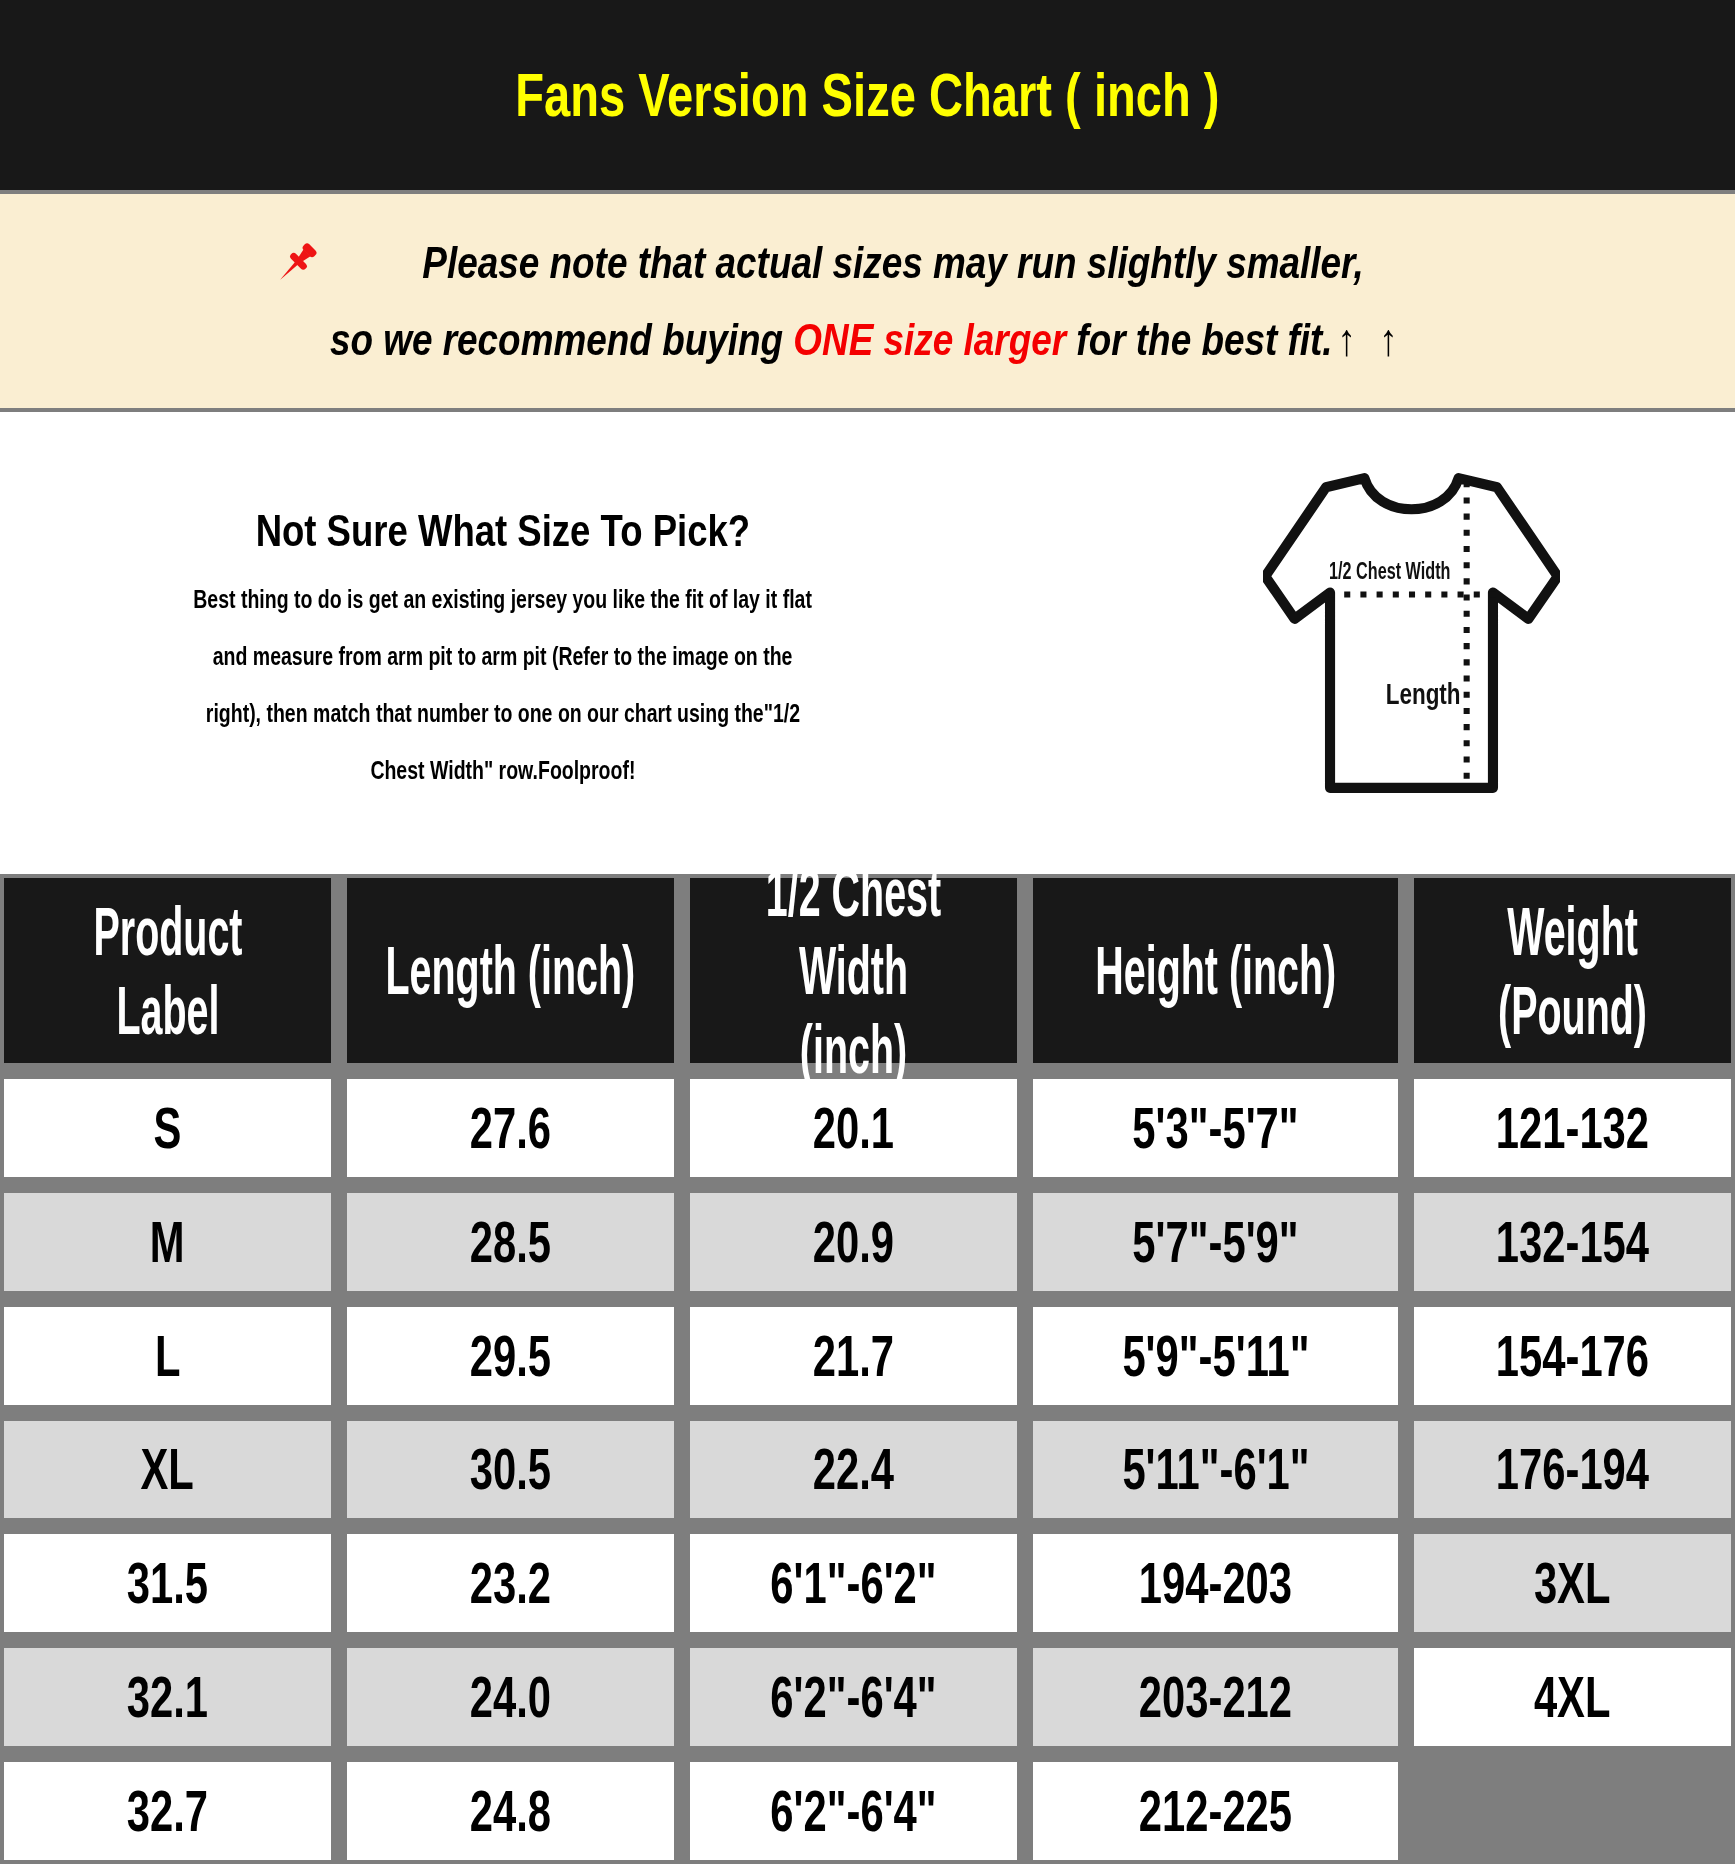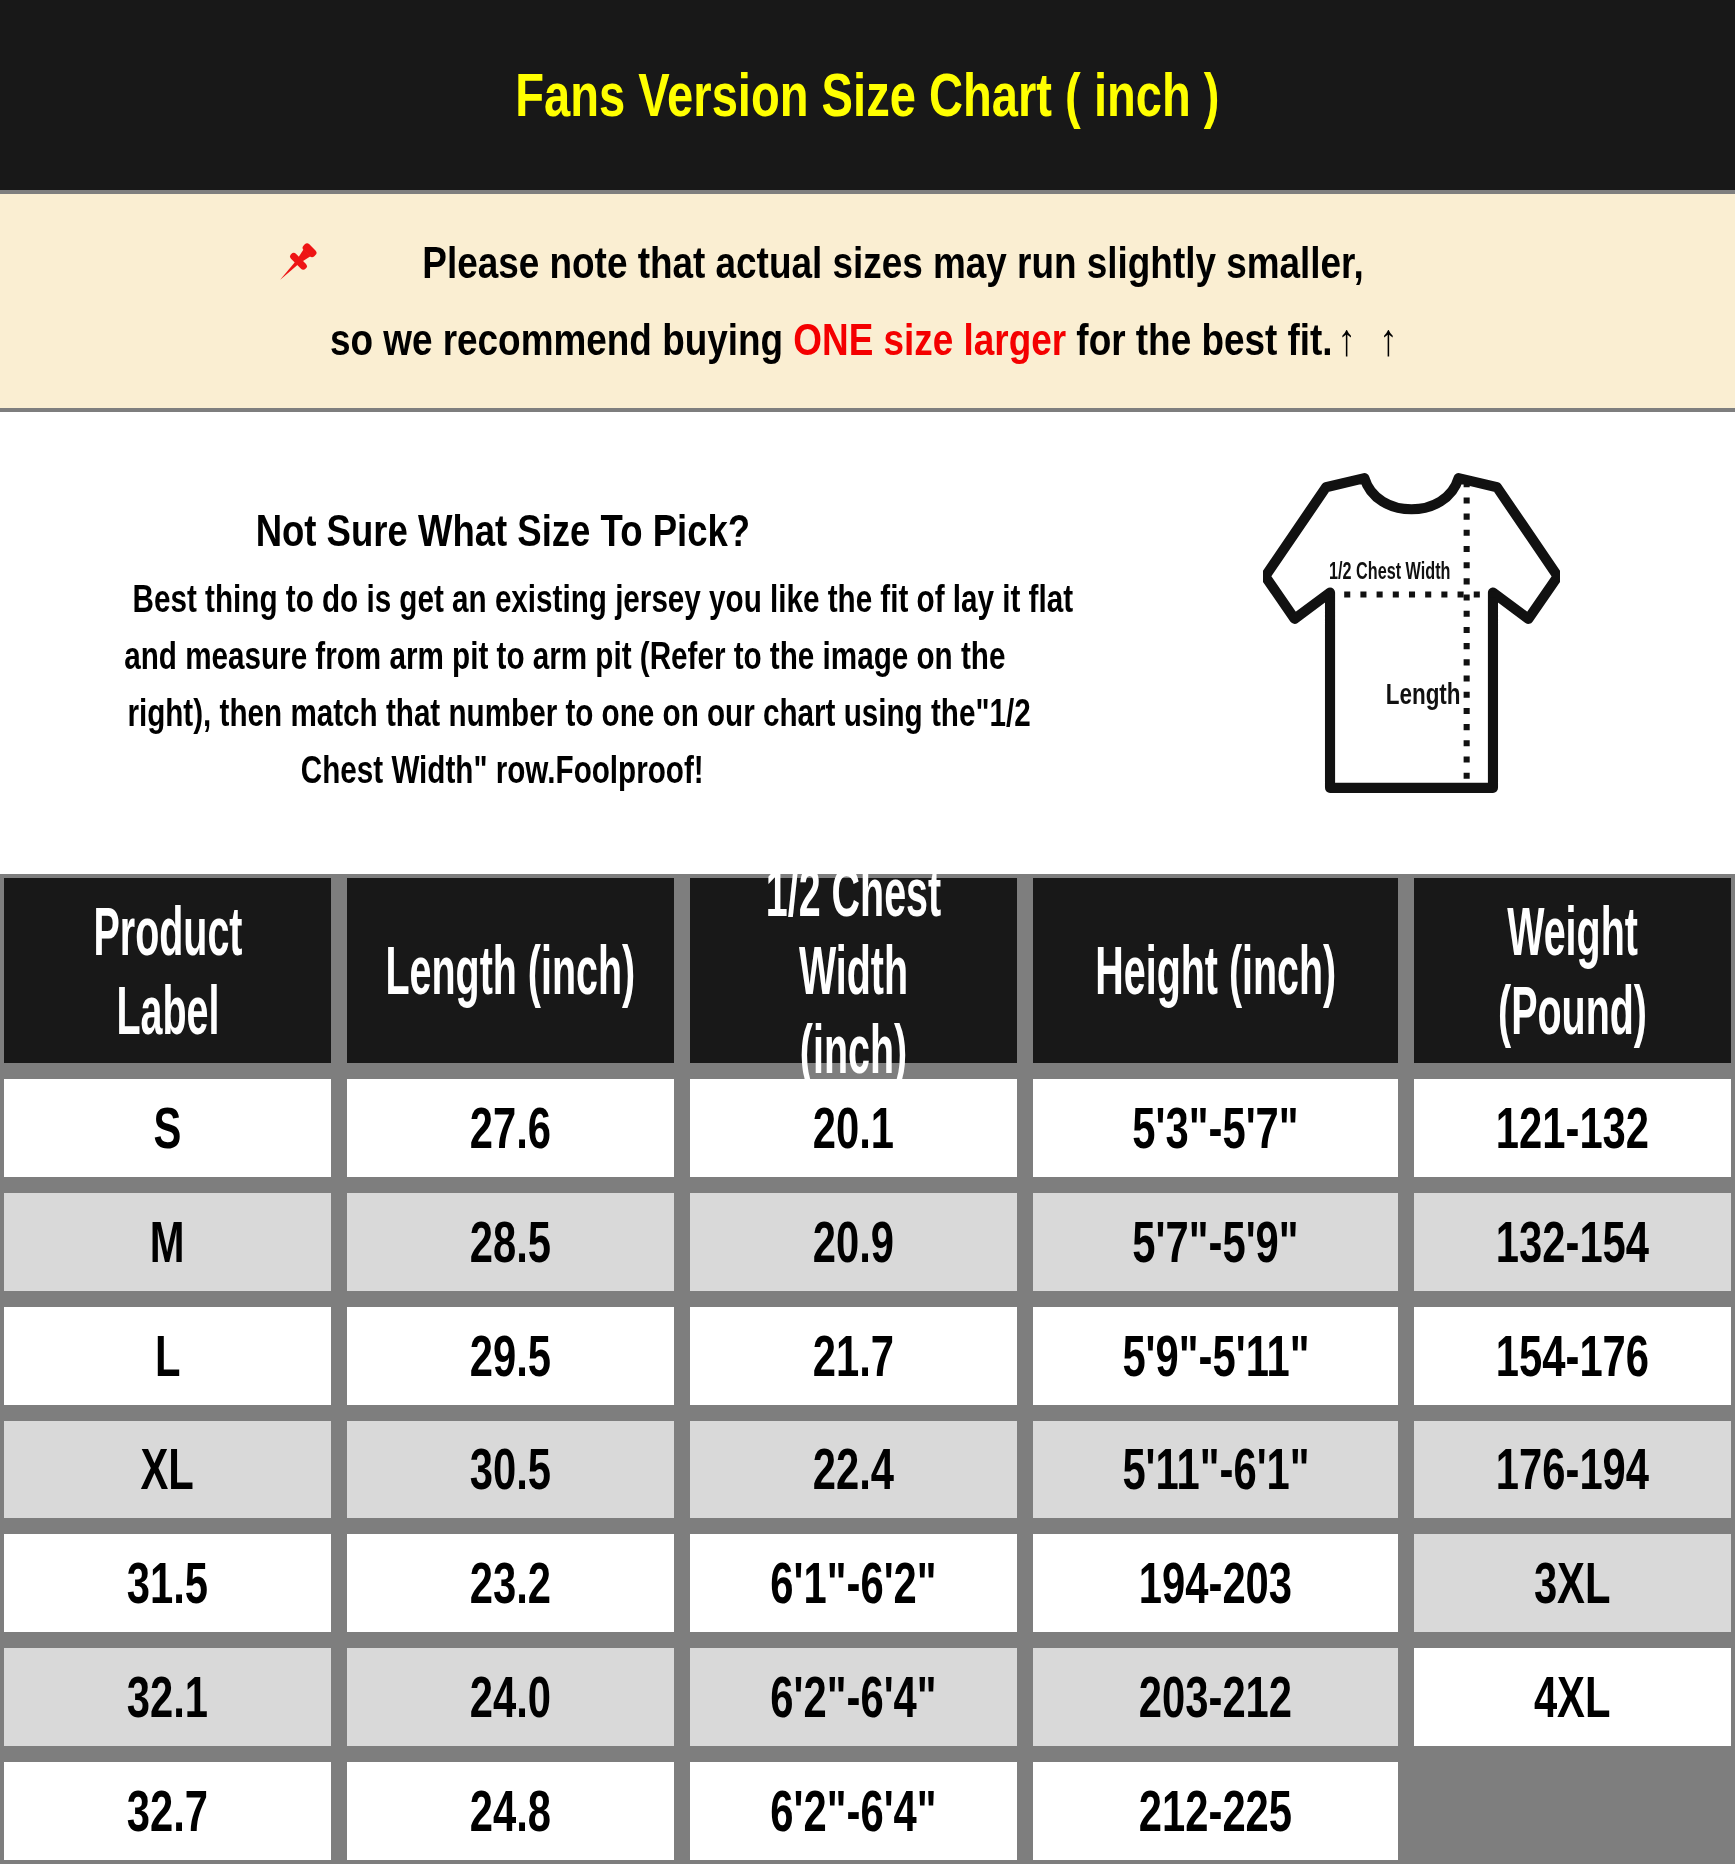--- a/index.html
+++ b/index.html
@@ -26,34 +26,34 @@
   }
   .titlebar h1{font-size:62px;line-height:1;color:var(--accent-yellow,#ffff00);white-space:nowrap}
   .titlebar .cond{transform:scaleX(.76)}
 
   .sep{height:4px;background:var(--grid-border,#7e7e7e)}
 
   
   .notice{
     height:214px;background:var(--cream-bg,#faeed2);
     display:flex;flex-direction:column;align-items:center;justify-content:center;
-    gap:28px;font-size:45px;color:#000;
+    gap:28px;font-size:45px;color:#000;font-style:italic;
   }
   .notice-line{display:flex;align-items:flex-start;justify-content:center;line-height:1.1;white-space:nowrap}
   .notice .cond{transform:scaleX(.82)}
   .red{color:var(--alert-red,#f40000)}
   .arrows{letter-spacing:8px;margin-left:6px}
   .pin{width:54px;height:72px;flex:0 0 auto;margin:-8px -4px -30px 0}
 
   
   .guide{position:relative;height:462px;background:#fff}
   .guide-text{position:absolute;left:0;top:94px;width:1005px;text-align:center;color:#000000}
   .guide-text h2{font-size:44px;line-height:1.15;margin-bottom:14px}
   .guide-text h2 .cond{transform:scaleX(.83)}
-  .gline{font-size:38px;line-height:57px}
+  .gline{font-size:25px;line-height:57px}
   .gline .cond{transform:scaleX(.78);white-space:nowrap}
   .shirt{position:absolute;left:1263px;top:53px;width:297px;height:337px}
   .shirt text{font-family:"Liberation Sans","DejaVu Sans",sans-serif;font-weight:bold;fill:#111}
 
   
   .size-table{
     height:990px;width:1735px;
     border:4px solid var(--grid-border,#7e7e7e);
     background:var(--grid-border,#7e7e7e);
     display:grid;

